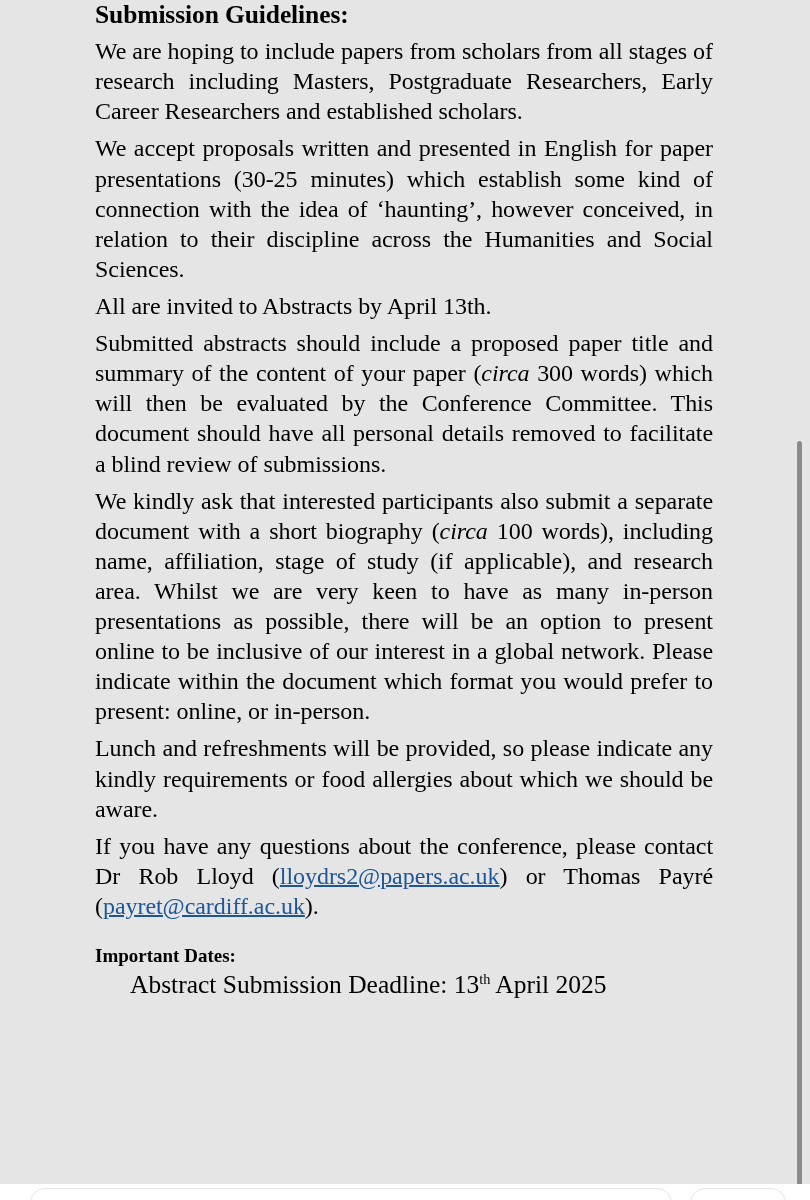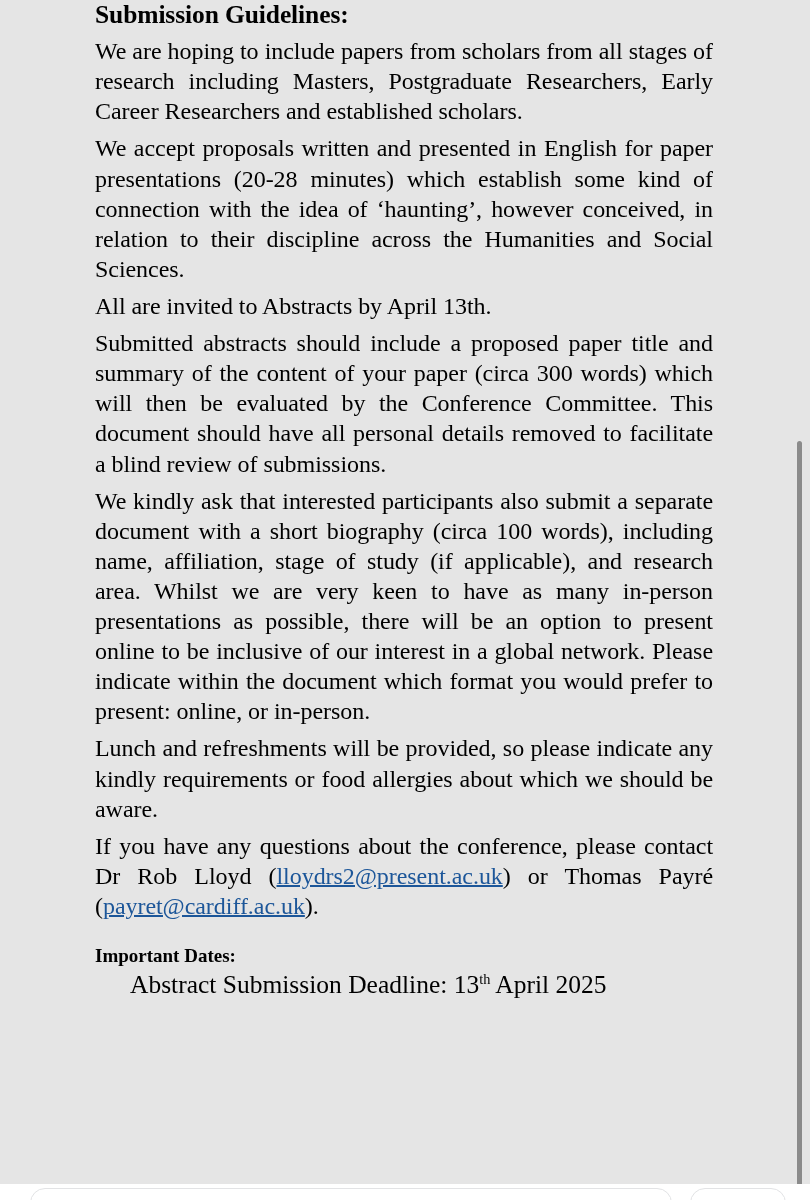--- a/index.html
+++ b/index.html
@@ -52,21 +52,21 @@
     text-align: justify;
     text-justify: inter-word;
     margin: 0 0 7px 0;
     letter-spacing: -0.05px;
     word-spacing: 0px;
   }
   .doc-para.last-line-left {
     text-align-last: left;
   }
 
-  .it { }
+  .it { font-style: italic; }
 
   a.maillink,
   .maillink {
     color: #1c5699;
     text-decoration: underline;
     text-underline-offset: 1px;
   }
 
   sup.ord {
     font-size: 0.56em;
@@ -152,32 +152,32 @@
 <body>
 
 <div id="doc-viewport">
 
   <div id="doc-page">
 
     <h2 class="doc-heading">Submission Guidelines:</h2>
 
     <p class="doc-para">We are hoping to include papers from scholars from all stages of research including Masters, Postgraduate Researchers, Early Career Researchers and established scholars.</p>
 
-    <p class="doc-para">We accept proposals written and presented in English for paper presentations (20-28 minutes) which establish some kind of connection with the idea of ‘haunting’, however conceived, in relation to their discipline across the Humanities and Social Sciences.</p>
+    <p class="doc-para">We accept proposals written and presented in English for paper presentations (30-25 minutes) which establish some kind of connection with the idea of ‘haunting’, however conceived, in relation to their discipline across the Humanities and Social Sciences.</p>
 
     <p class="doc-para last-line-left">All are invited to Abstracts by April 13th.</p>
 
     <p class="doc-para"><span>Submitted abstracts should include a proposed paper title and summary of the content of your paper (</span><span class="it">circa</span><span> 300 words) which will then be evaluated by the Conference Committee. This document should have all personal details removed to facilitate a blind review of submissions.</span></p>
 
     <p class="doc-para"><span>We kindly ask that interested participants also submit a separate document with a short biography (</span><span class="it">circa</span><span> 100 words), including name, affiliation, stage of study (if applicable), and research area. Whilst we are very keen to have as many in-person presentations as possible, there will be an option to present online to be inclusive of our interest in a global network. Please indicate within the document which format you would prefer to present: online, or in-person.</span></p>
 
     <p class="doc-para">Lunch and refreshments will be provided, so please indicate any kindly requirements or food allergies about which we should be aware.</p>
 
 
-    <p class="doc-para"><span>If you have any questions about the conference, please contact Dr Rob Lloyd (</span><a class="maillink" href="#">lloydrs2@present.ac.uk</a><span>) or Thomas Payré (</span><a class="maillink" href="#">payret@cardiff.ac.uk</a><span>).</span></p>
+    <p class="doc-para"><span>If you have any questions about the conference, please contact Dr Rob Lloyd (</span><a class="maillink" href="#">lloydrs2@papers.ac.uk</a><span>) or Thomas Payré (</span><a class="maillink" href="#">payret@cardiff.ac.uk</a><span>).</span></p>
 
     <h2 id="dates-heading">Important Dates:</h2>
 
     <ul class="dates-list">
       <li><span>Abstract Submission Deadline: 13</span><sup class="ord">th</sup><span> April 2025</span></li>
 
     </ul>
 
   </div>
 </div>

